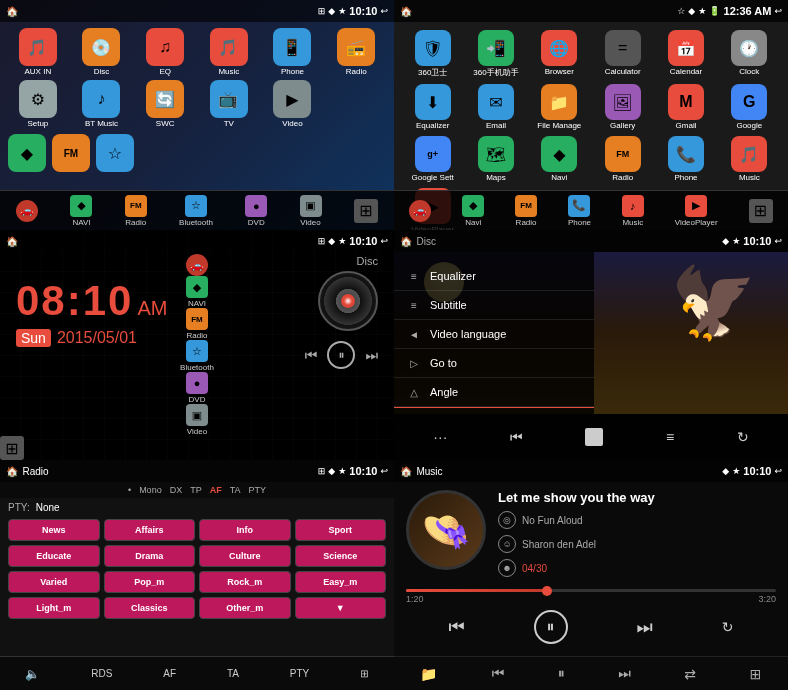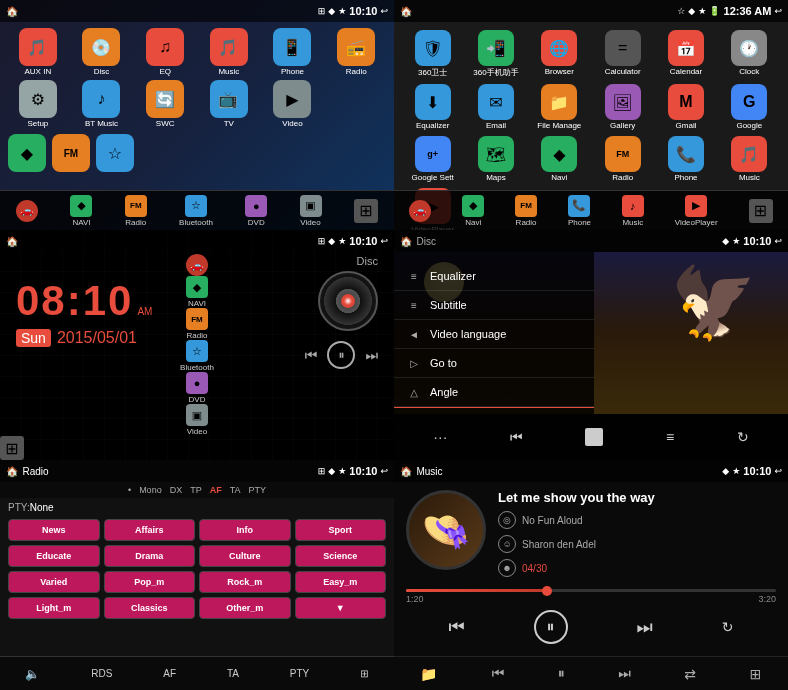--- a/index.html
+++ b/index.html
@@ -28,21 +28,21 @@
     #p2 .status-bar { background: rgba(0,0,0,0.7); height: 22px; display: flex; align-items: center; justify-content: space-between; padding: 0 6px; font-size: 10px; color: #fff; }
     #p2 .apps-grid2 { display: grid; grid-template-columns: repeat(6, 1fr); gap: 6px; padding: 8px 10px 4px; }
     #p2 .bottom-nav2 { position: absolute; bottom: 0; left: 0; right: 0; height: 40px; background: rgba(0,0,0,0.8); display: flex; align-items: center; justify-content: space-around; border-top: 1px solid #333; }
 
     
     #p3 { background: radial-gradient(ellipse at center, #1a0a0a 0%, #0a0a0a 70%); background-image: repeating-linear-gradient(0deg, transparent, transparent 20px, rgba(255,255,255,0.02) 20px, rgba(255,255,255,0.02) 21px), repeating-linear-gradient(90deg, transparent, transparent 20px, rgba(255,255,255,0.02) 20px, rgba(255,255,255,0.02) 21px); }
     #p3 .status-bar { background: rgba(0,0,0,0.6); height: 22px; display: flex; align-items: center; justify-content: space-between; padding: 0 6px; font-size: 10px; color: #fff; }
     #p3 .clock-area { display: flex; align-items: center; padding: 10px 16px; gap: 20px; height: 120px; }
     #p3 .clock-time { display: flex; flex-direction: column; }
     #p3 .time-main { font-size: 42px; font-weight: bold; color: #e74c3c; letter-spacing: 2px; }
-    #p3 .time-ampm { font-size: 10px; color: #e74c3c; }
+    #p3 .time-ampm { font-size: 20px; color: #e74c3c; }
     #p3 .date-row { display: flex; gap: 6px; align-items: center; margin-top: 4px; }
     #p3 .day-badge { background: #e74c3c; color: #fff; padding: 1px 5px; border-radius: 3px; font-size: 14px; }
     #p3 .date-text { color: #e74c3c; font-size: 16px; }
     #p3 .disc-area { display: flex; flex-direction: column; align-items: flex-end; flex: 1; gap: 4px; }
     #p3 .disc-label { color: #aaa; font-size: 11px; align-self: flex-end; }
     #p3 .disc-vinyl { width: 60px; height: 60px; border-radius: 50%; background: radial-gradient(circle at center, #333 0%, #555 30%, #111 31%, #333 60%, #111 61%, #222 100%); display: flex; align-items: center; justify-content: center; border: 2px solid #555; }
     #p3 .disc-center { width: 14px; height: 14px; border-radius: 50%; background: radial-gradient(circle, #fff 0%, #e74c3c 40%, #c0392b 100%); }
     #p3 .player-controls { display: flex; align-items: center; gap: 10px; margin-top: 6px; }
     .ctrl-btn { color: #aaa; font-size: 14px; cursor: pointer; background: none; border: none; }
     .ctrl-btn.play { width: 28px; height: 28px; border-radius: 50%; border: 2px solid #aaa; display: flex; align-items: center; justify-content: center; font-size: 12px; }
@@ -58,21 +58,21 @@
     #p4 .menu-icon { width: 16px; height: 16px; display: flex; align-items: center; justify-content: center; font-size: 10px; color: #aaa; }
     #p4 .bottom-controls { position: absolute; bottom: 0; left: 0; right: 0; height: 46px; background: rgba(0,0,0,0.9); display: flex; align-items: center; justify-content: space-around; padding: 0 8px; }
     #p4 .ctrl-icon { color: #ccc; font-size: 14px; cursor: pointer; }
     #p4 .stop-btn { width: 18px; height: 18px; background: #ccc; border-radius: 2px; }
 
     
     #p5 { background: #111; }
     #p5 .status-bar { background: rgba(0,0,0,0.7); height: 22px; display: flex; align-items: center; justify-content: space-between; padding: 0 6px; font-size: 10px; color: #fff; }
     #p5 .radio-indicators { display: flex; justify-content: center; gap: 8px; padding: 3px 0; font-size: 9px; color: #aaa; background: #0a0a0a; }
     #p5 .radio-indicators .active-ind { color: #e74c3c; font-weight: bold; }
-    #p5 .pty-row { display: flex; align-items: center; padding: 4px 8px; }
+    #p5 .pty-row { display: flex; align-items: center; padding: 4px 8px; gap: 6px; }
     #p5 .pty-label { color: #aaa; font-size: 10px; white-space: nowrap; }
     #p5 .pty-value { color: #fff; font-size: 10px; }
     #p5 .buttons-grid { display: grid; grid-template-columns: repeat(4, 1fr); gap: 4px; padding: 2px 8px; }
     .radio-btn { background: #be185d; border: 1px solid #444; border-radius: 4px; color: #fff; font-size: 9px; padding: 5px 2px; text-align: center; cursor: pointer; font-weight: bold; }
     #p5 .bottom-bar { position: absolute; bottom: 0; left: 0; right: 0; height: 34px; background: #0a0a0a; display: flex; align-items: center; justify-content: space-around; border-top: 1px solid #333; }
     #p5 .bottom-bar-item { color: #ccc; font-size: 10px; cursor: pointer; display: flex; align-items: center; gap: 3px; }
     #p5 .vol-icon { font-size: 12px; color: #aaa; }
 
     
     #p6 { background: #0a0a0a; }

